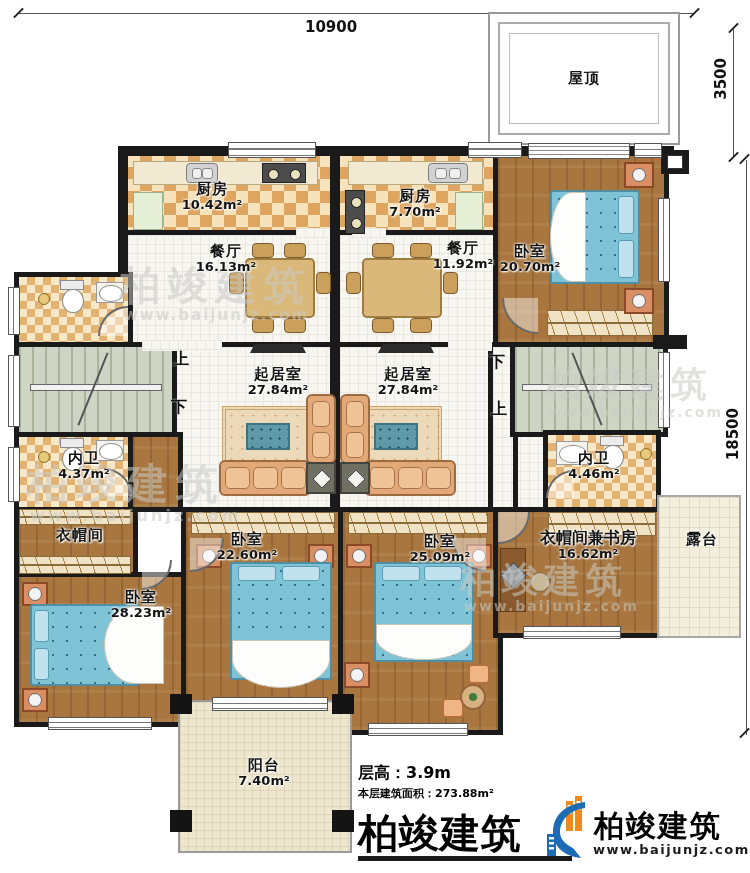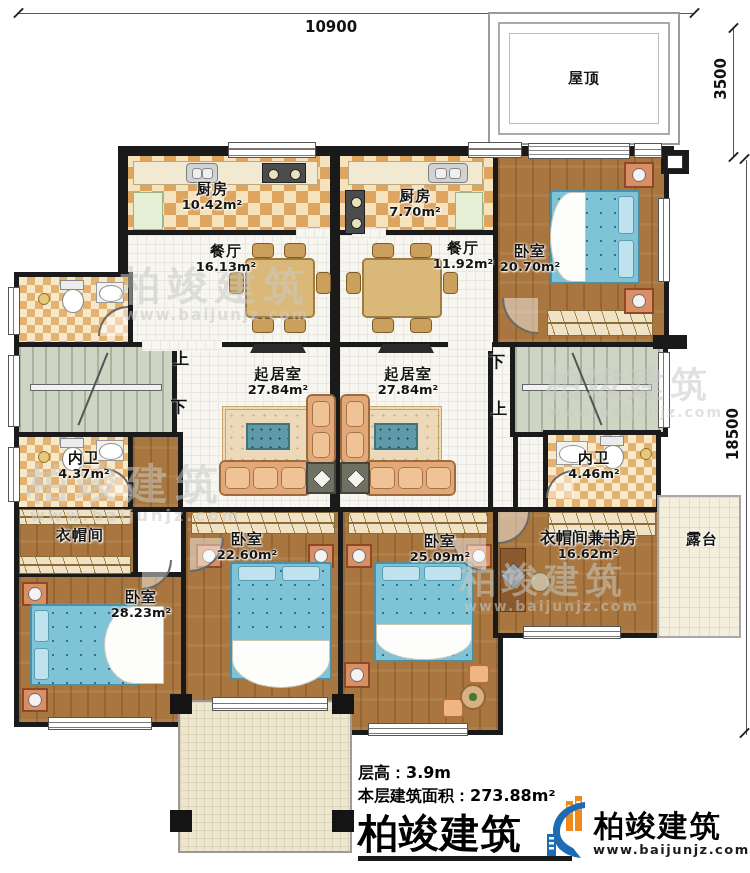--- a/index.html
+++ b/index.html
@@ -359,31 +359,35 @@
       <span class="nm">卧室</span>
       <span class="ar">25.09m²</span>
     </div>
   <div class="lbl" style="left:518px;top:529px;">
       <span class="nm sm">衣帽间兼书房</span>
       <span class="ar">16.62m²</span>
     </div>
   <div class="lbl" style="left:632px;top:531px;">
       <span class="nm">露台</span>
     </div>
+  <div class="lbl" style="left:194px;top:757px;">
+      <span class="nm">阳台</span>
+      <span class="ar">7.40m²</span>
+    </div>
   <div class="lbl" style="left:514px;top:70px;">
       <span class="nm">屋顶</span>
     </div>
 
   <div class="slbl" style="left:173px;top:349px;">上</div>
   <div class="slbl" style="left:171px;top:397px;">下</div>
   <div class="slbl" style="left:489px;top:352px;">下</div>
   <div class="slbl" style="left:491px;top:399px;">上</div>
 
   <div class="info" style="left:358px;top:763px;font-size:16px;">层高：3.9m</div>
-  <div class="info" style="left:358px;top:786px;font-size:16px;">本层建筑面积：273.88m²</div>
+  <div class="info" style="left:358px;top:786px;font-size:11px;">本层建筑面积：273.88m²</div>
   <div id="title" style="left:358px;top:806px;">柏竣建筑</div>
   <div class="wall" style="left:358px;top:856px;width:214px;height:5px;"></div>
 
   <div class="abs" style="left:545px;top:796px;width:46px;height:64px;">
     <svg width="46" height="64" viewBox="0 0 46 64">
       <rect x="21" y="5" width="7" height="30" fill="#f0891c"></rect>
       <rect x="30" y="0" width="7" height="35" fill="#f0891c"></rect>
       <rect x="22.5" y="9" width="4" height="2.5" fill="#fff"></rect>
       <rect x="31.5" y="5" width="4" height="2.5" fill="#fff"></rect>
       <rect x="22.5" y="15" width="4" height="2.5" fill="#fff"></rect>

